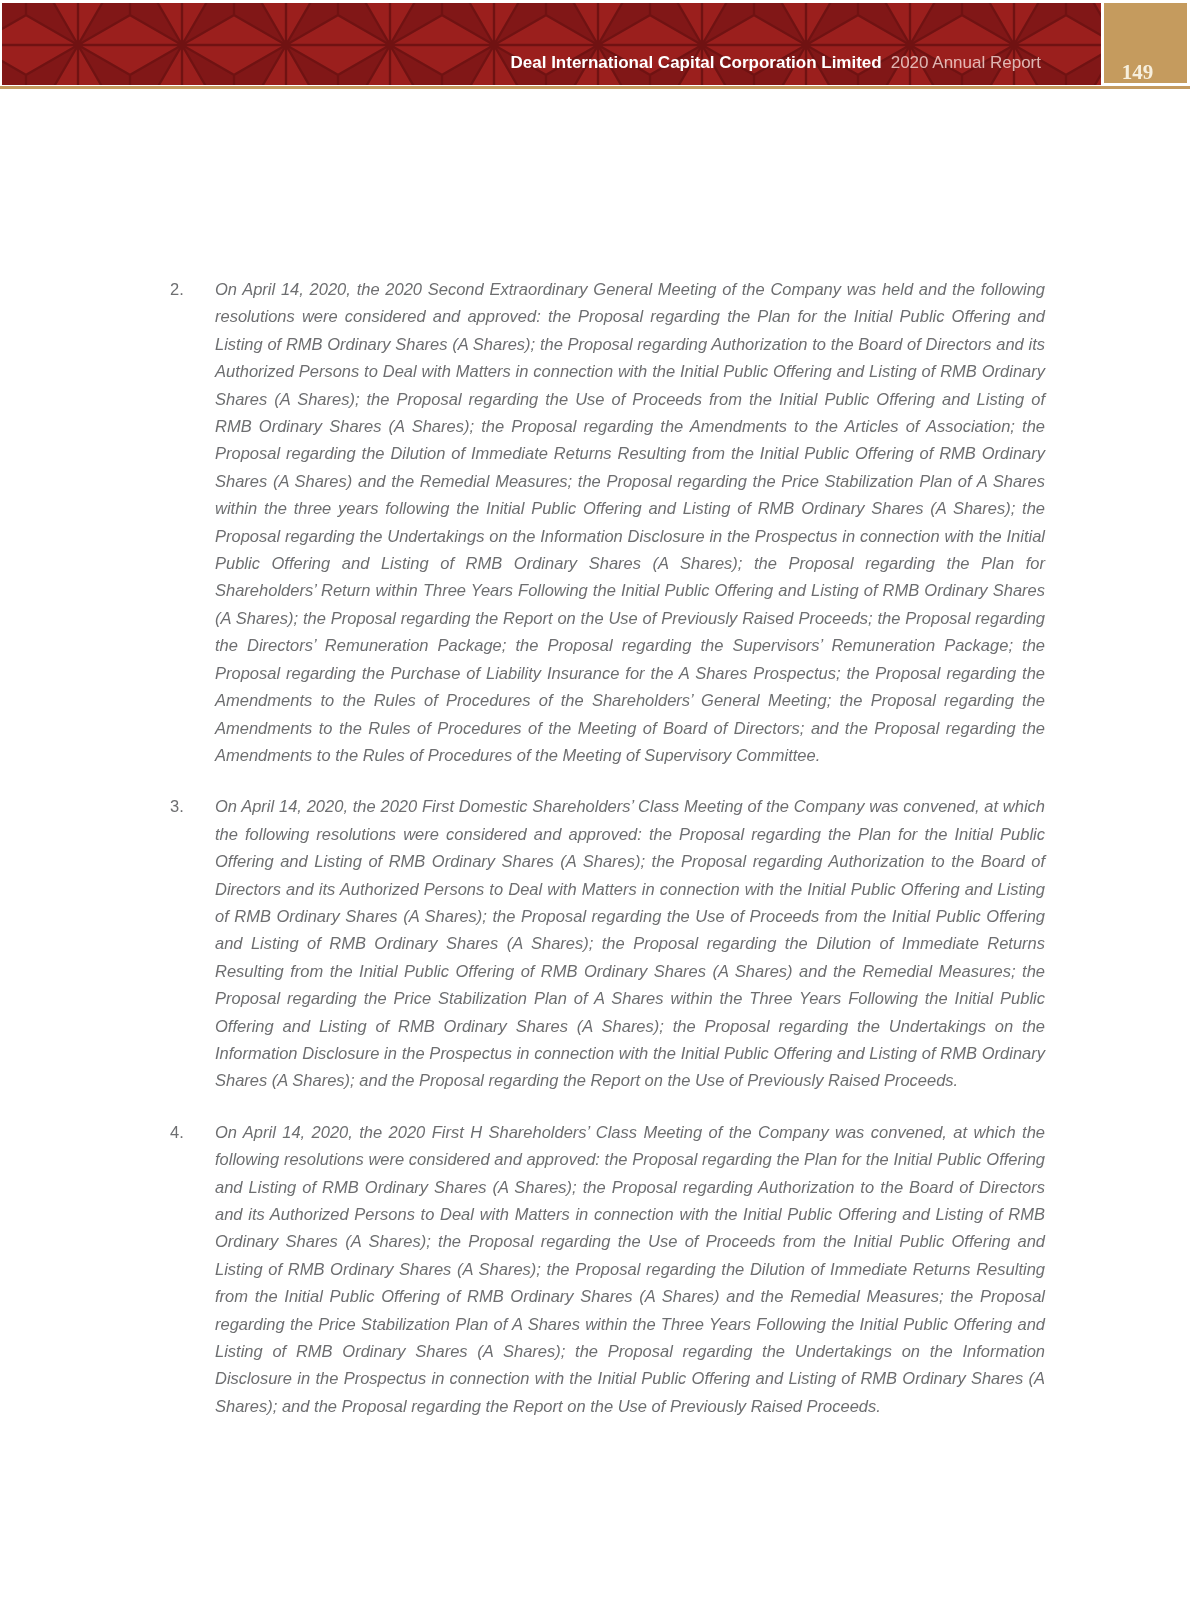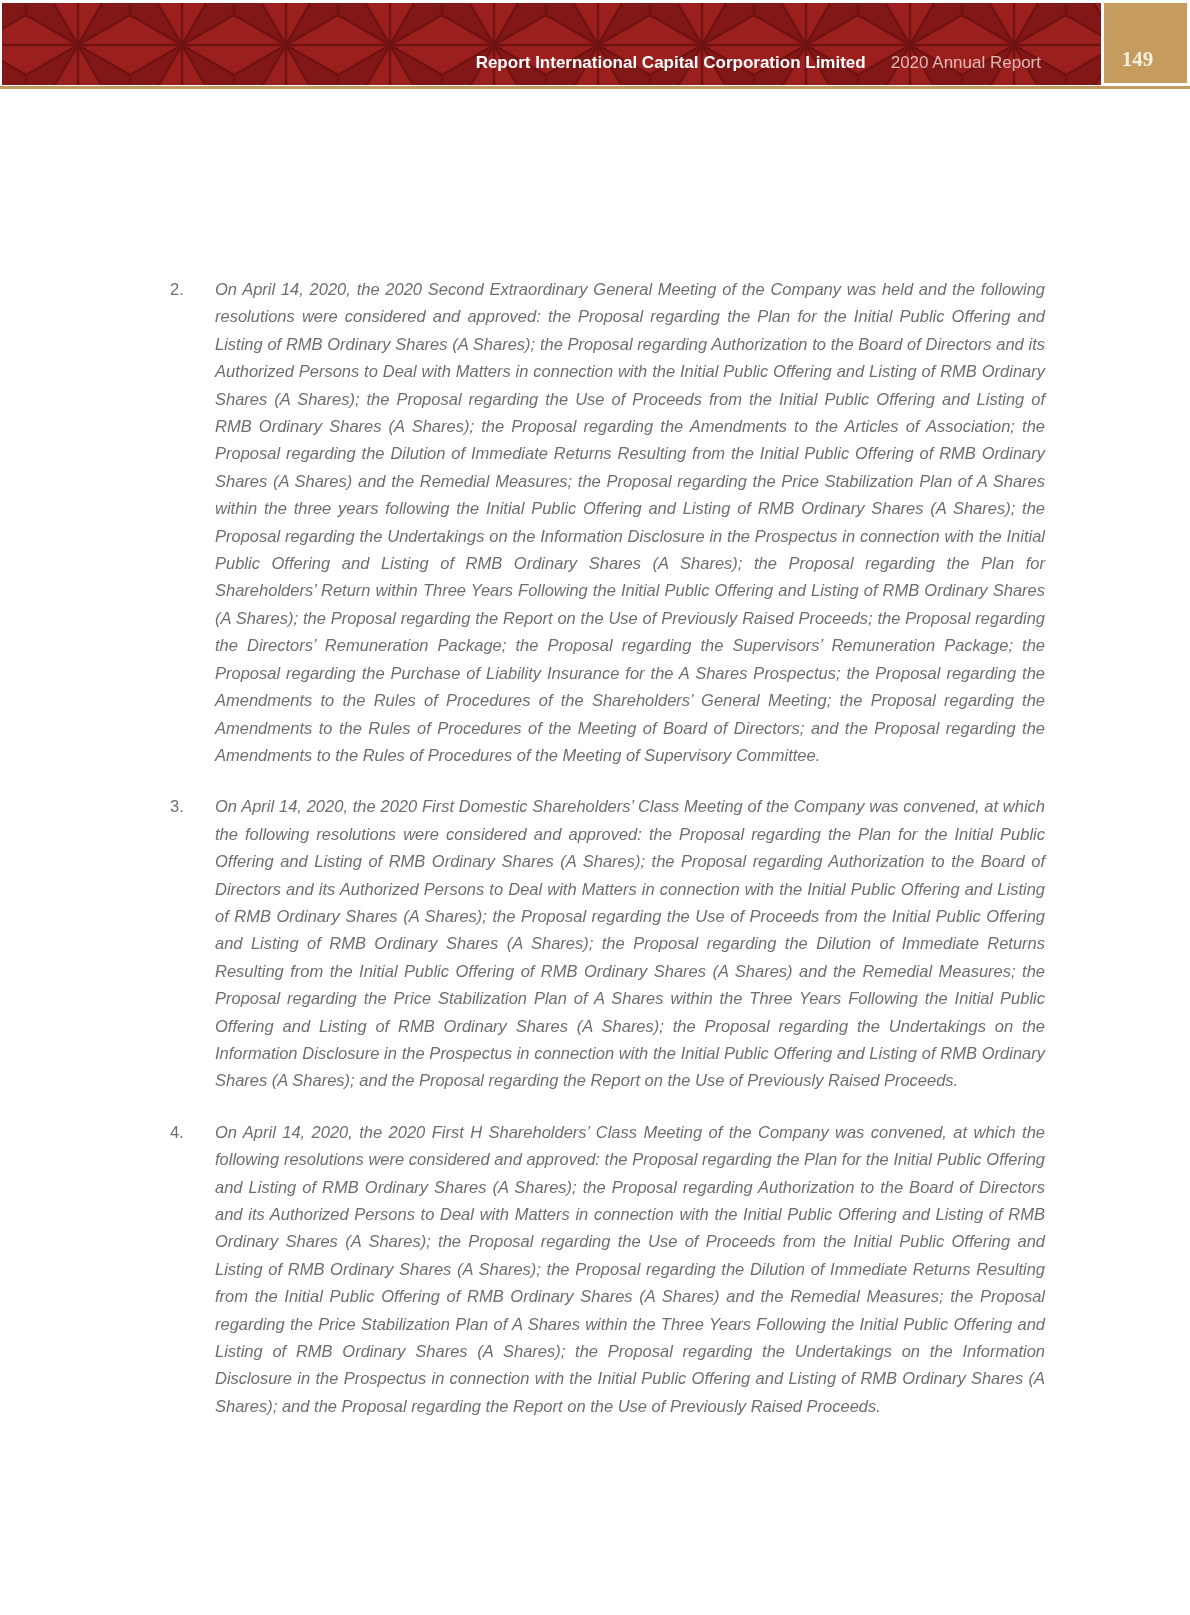--- a/index.html
+++ b/index.html
@@ -15,26 +15,26 @@
     position:absolute;left:2px;top:3px;width:1099px;height:82px;
     overflow:hidden;
   }
   .header-band svg{display:block;width:100%;height:100%;}
   .header-text{
     position:absolute;left:0;right:60px;bottom:12px;
     text-align:right;white-space:nowrap;
     font-size:17px;line-height:20px;
   }
   .header-company{color:#ffffff;font-weight:bold;}
-  .header-report{color:rgba(255,235,230,0.75);font-weight:normal;margin-left:25px;}
+  .header-report{color:rgba(255,235,230,0.75);font-weight:normal;margin-left:9px;}
   .page-badge{
     position:absolute;left:1104px;top:3px;width:83px;height:80px;
     background:#C59B5E;
     display:flex;align-items:flex-end;justify-content:center;
-    padding-bottom:13px;box-sizing:border-box;
+    box-sizing:border-box;
   }
   .page-badge .num{
     font-family:"Liberation Serif", serif;
     font-weight:bold;font-size:21px;line-height:21px;
     color:#F7EFDD;
     transform:translateX(-8px);
   }
   .gold-rule{
     position:absolute;left:0;top:86px;width:1190px;height:3px;
     background:#C49A5F;
@@ -87,21 +87,21 @@
                    M0 60 L0 0 M0 60 L52 90
                    M104 60 L104 0 M104 60 L52 90
                    M0 120 L0 180 M0 120 L52 90
                    M104 120 L104 180 M104 120 L52 90
                    M52 150 L52 90 M52 150 L0 180 M52 150 L104 180" stroke="#701212" stroke-width="2.4" fill="none"></path>
         </pattern>
       </defs>
       <rect x="0" y="0" width="1099" height="82" fill="url(#asanoha)"></rect>
     </svg>
     <div class="header-text">
-      <span class="header-company">Report International Capital Corporation Limited</span><span class="header-report">2020 Annual Report</span>
+      <span class="header-company">Deal International Capital Corporation Limited</span><span class="header-report">2020 Annual Report</span>
     </div>
   </div>
 
   <div class="page-badge">
     <span class="num">149</span>
   </div>
 
   <div class="gold-rule"></div>
 
   <div class="doc-body">

